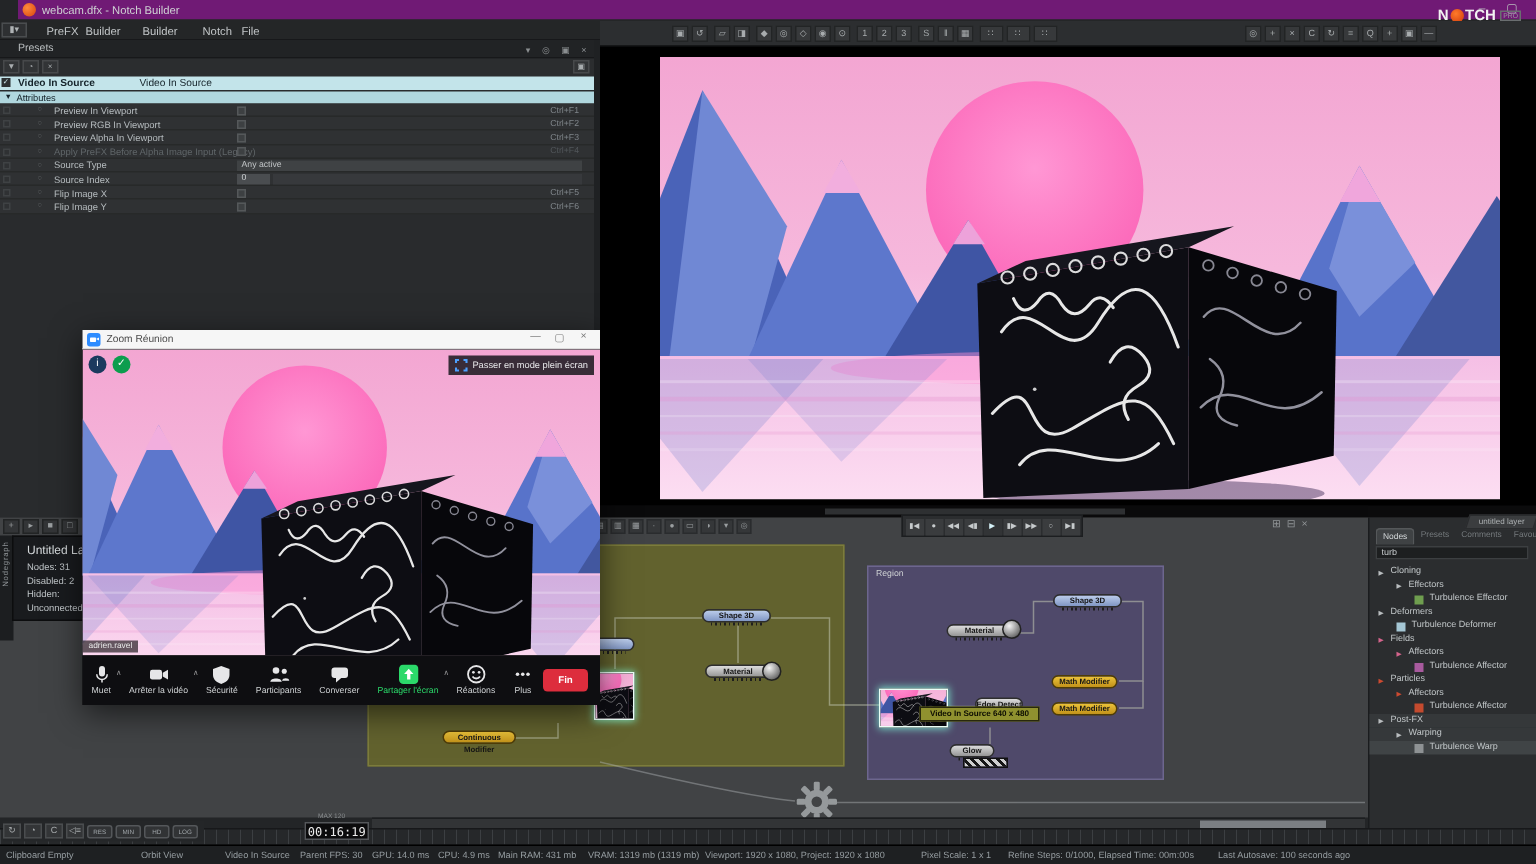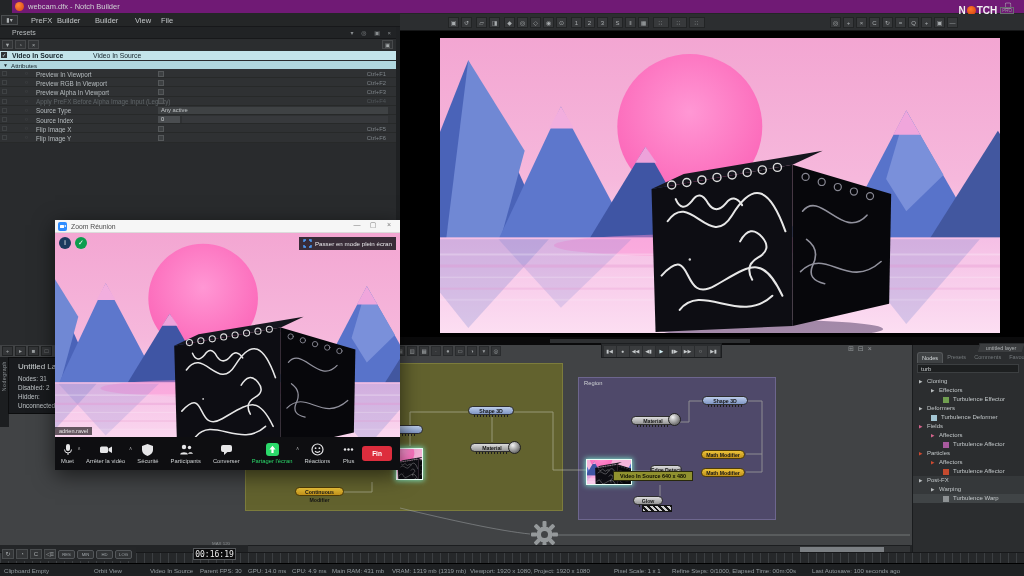--- a/index.html
+++ b/index.html
@@ -138,21 +138,21 @@
                   border-top:1px solid #1c1e20; }
   #tl-ruler-top .seg { position:absolute; left:552px; top:1px; width:84px; height:5px; background:#7b7f83; }
   #tl-lane { left:0; top:552px; width:1024px; height:11px; background:#26282a; border-top:1px solid #17181a;
              background-image:repeating-linear-gradient(90deg,#3c3f42 0 1px,transparent 1px 8px); }
   #tl-left { left:2px; top:547px; height:14px; display:flex; gap:2px; align-items:center; z-index:3; background:#242628; padding-right:4px;}
   #tl-left .ic { width:12px; height:10px; background:#333537; border:1px solid #4a4d4f; color:#a8acae;
                  font-size:6px; text-align:center; line-height:9px; }
   #tl-left .pillb { width:17px; height:9px; background:#313335; border:1px solid #54575a; border-radius:2px;
                     color:#a0a6aa; font-size:4.2px; text-align:center; line-height:8px; }
   #tl-max { left:212px; top:541px; font-size:4.4px; color:#8a8e90; z-index:3; }
-  #timecode { left:193px; top:548px; width:43px; height:12px; background:#0b0b0c; border:1px solid #54575a;
+  #timecode { left:203px; top:548px; width:43px; height:12px; background:#0b0b0c; border:1px solid #54575a;
               color:#ececec; font-family:"DejaVu Sans Mono", monospace; font-size:8px; text-align:center; line-height:11px; z-index:4; }
   #status-bar { left:0; top:563px; width:1024px; height:13px; background:#1e2022; border-top:1px solid #000; z-index:2; }
   .stat { position:absolute; top:3px; font-size:6.1px; color:#969da1; white-space:nowrap; }
 
   
   #zoom-win { left:55px; top:220px; width:345px; height:250px; z-index:50;
               box-shadow:0 5px 20px rgba(0,0,0,.6); background:#0e0e10; }
   #zw-title { position:absolute; left:0; top:0; width:345px; height:13px; background:#f6f6f6; border-bottom:1px solid #dcdcdc; }
   #zw-title .zico { position:absolute; left:3px; top:2px; width:9px; height:9px; border-radius:2px; background:#2d8cff; }
   #zw-title .zico::after { content:""; position:absolute; left:2px; top:3px; width:3.5px; height:3px; background:#fff; border-radius:.5px; }
@@ -275,21 +275,21 @@
     <div class="abs winbtn" style="right:40px">–</div>
     <div class="abs winbtn" style="right:20px">▢</div>
     <div class="abs winbtn" style="right:2px">×</div>
   </div>
 
   <div class="abs" id="menubar"></div>
   <span class="abs menu-item" style="left:6px">File</span>
   <span class="abs menu-item" style="left:31px">PreFX</span>
   <span class="abs menu-item" style="left:57px">Builder</span>
   <span class="abs menu-item" style="left:95px">Builder</span>
-  <span class="abs menu-item" style="left:135px">View</span>
+  <span class="abs menu-item" style="left:135px">Notch</span>
   <span class="abs menu-item" style="left:161px">File</span>
   <div class="abs" id="brand">
     <span>N</span>
       <span class="o"></span>
       <span>TCH</span>
     <span class="pro">PRO</span>
   </div>
   <div class="abs" id="preset-box">▮▾</div>
 
   <div class="abs" id="left-panel">

